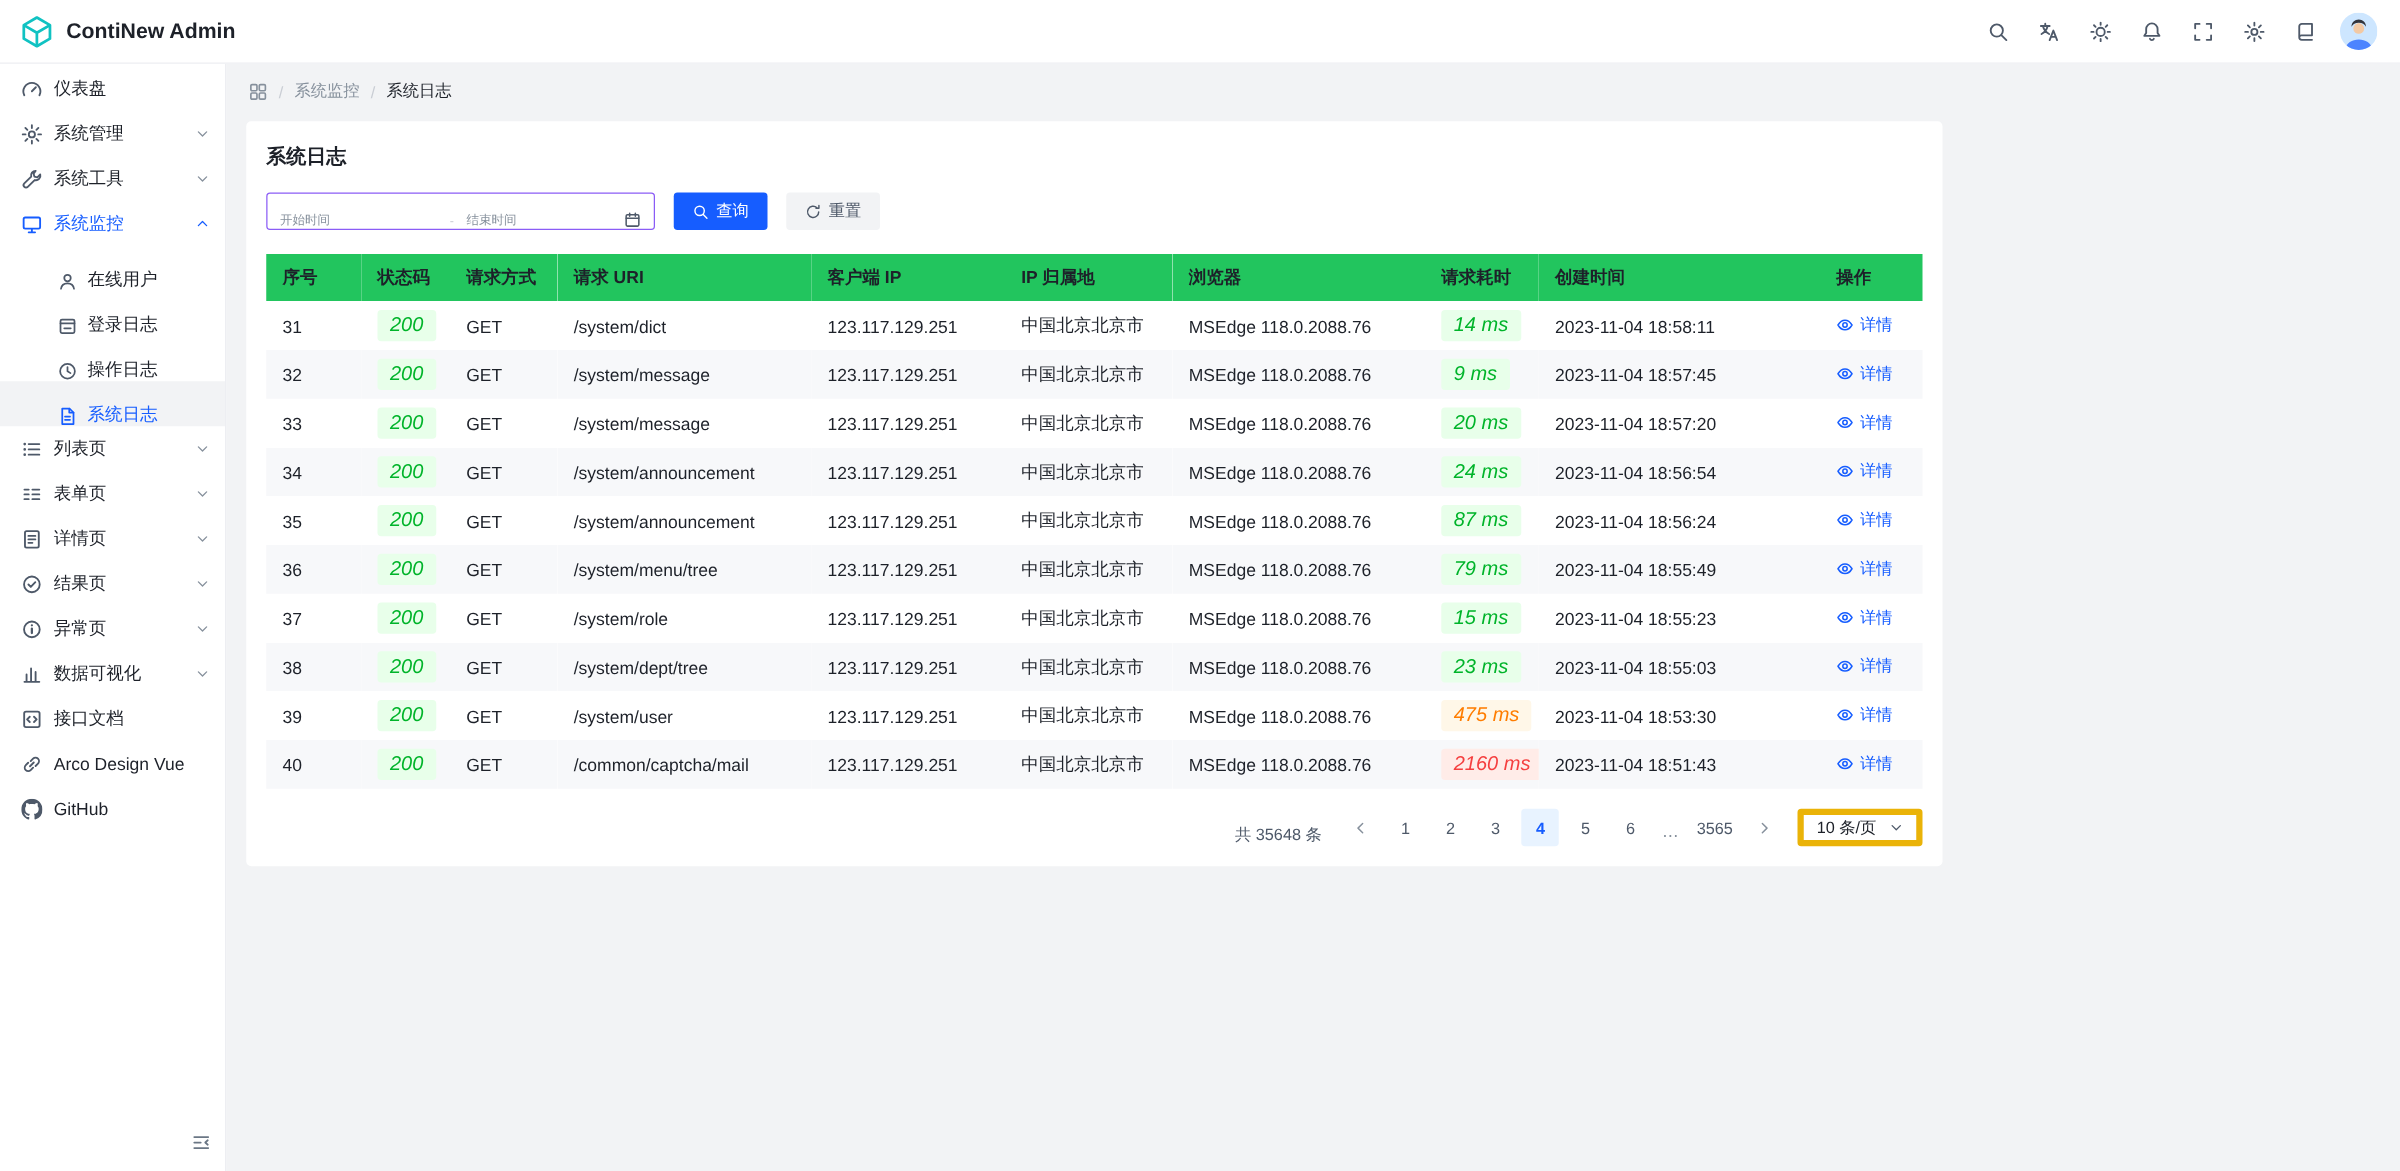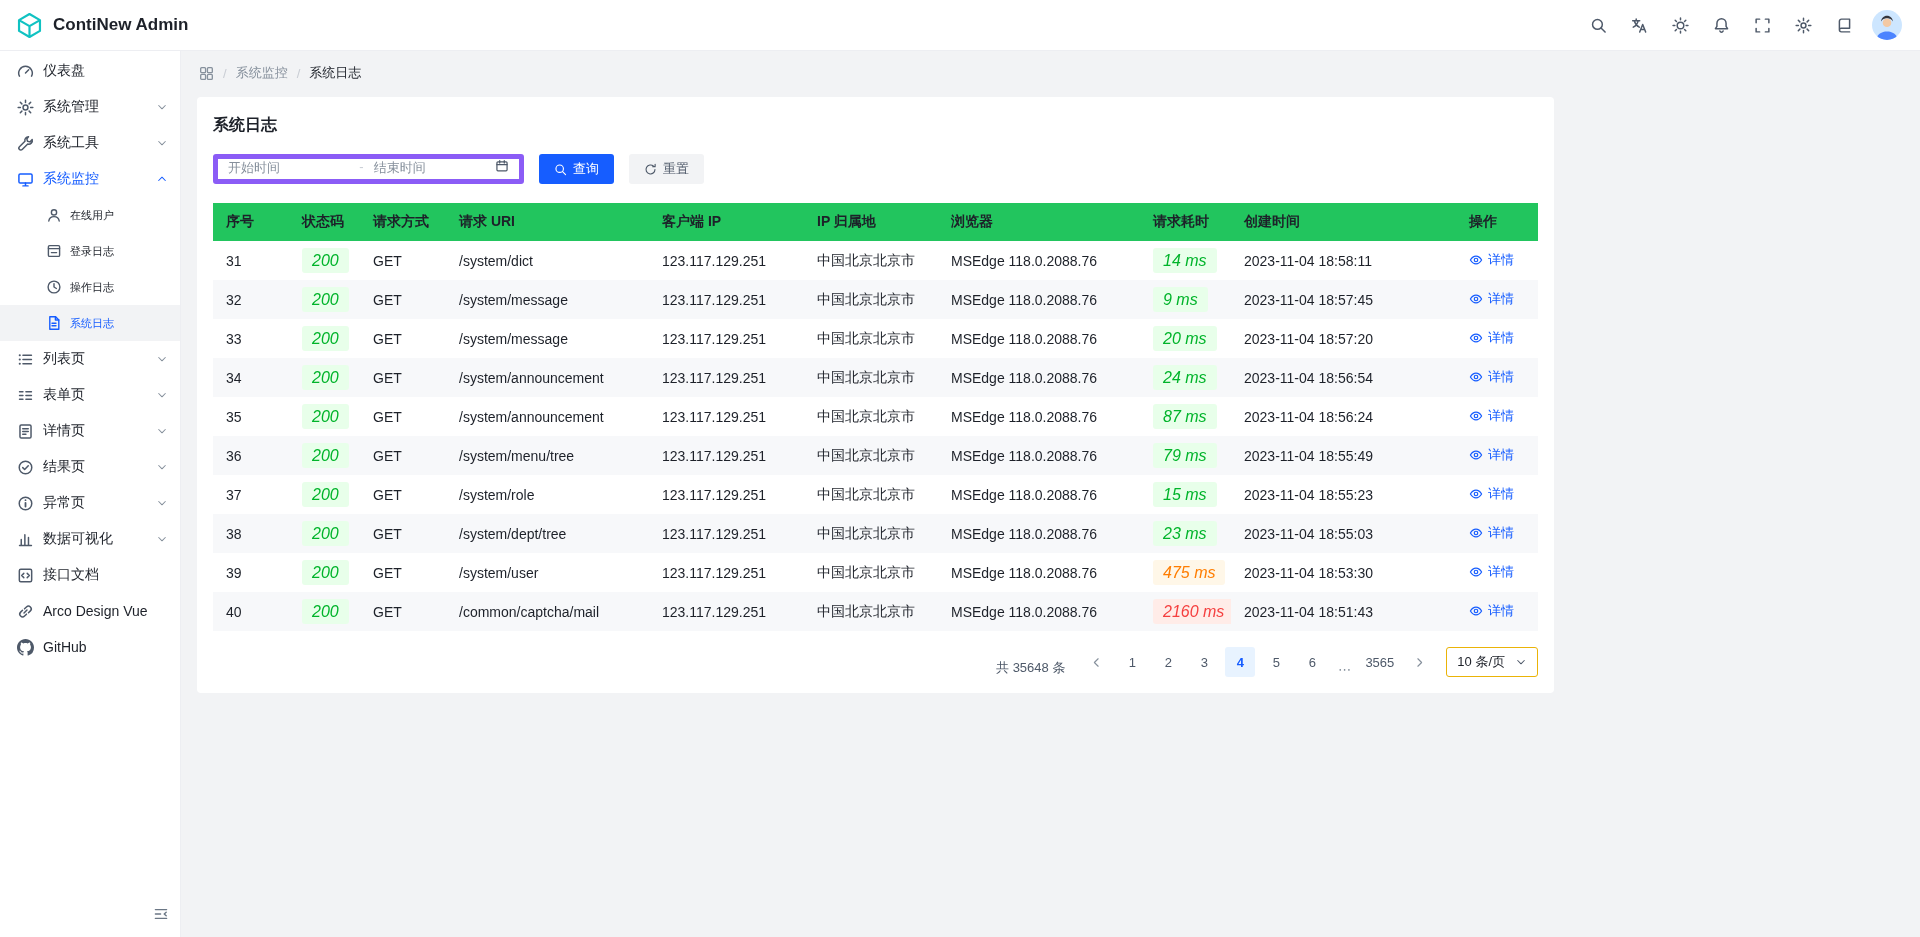--- a/index.html
+++ b/index.html
@@ -22,40 +22,40 @@
   .sidebar { position:absolute; top:51px; left:0; width:181px; height:886px; background:#fff; border-right:1px solid #EDEEF2; }
   #sidebar-menu { padding-top:2px; }
   .menu-item { height:36px; display:flex; align-items:center; padding:0 12px 0 17px; font-size:14px; color:#1D2129; cursor:pointer; }
   .mi-icon { width:17px; height:17px; margin-right:9px; color:#4E5969; flex:none; }
   .mi-icon svg { width:100%; height:100%; }
   .mi-label { flex:1; white-space:nowrap; overflow:hidden; }
   .chev { width:12px; height:12px; color:#86909C; flex:none; }
   .chev svg { width:12px; height:12px; }
   .menu-item.parent-active { color:#165DFF; }
   .menu-item.parent-active .mi-icon, .menu-item.parent-active .chev { color:#165DFF; }
-  .submenu-item { height:36px; display:flex; align-items:center; padding-left:46px; font-size:11px; color:#1D2129; cursor:pointer; }
+  .submenu-item { height:36px; display:flex; align-items:flex-end; padding-left:46px; font-size:14px; color:#1D2129; cursor:pointer; }
   .submenu-item .mi-icon { width:16px; height:16px; margin-right:8px; }
   .submenu-item.active { background:#F2F3F5; color:#165DFF; }
   .submenu-item.active .mi-icon { color:#165DFF; }
   .collapse-btn { position:absolute; left:148px; bottom:10px; width:26px; height:26px; border:none; background:transparent; color:#6B7785; cursor:pointer; display:flex; align-items:center; justify-content:center; }
   .collapse-btn svg { width:16px; height:16px; }
 
   
   .main { position:absolute; top:51px; left:181px; width:1739px; height:886px; overflow:hidden; }
   .breadcrumb { height:44px; display:flex; align-items:center; gap:9px; padding:0 18px; font-size:13px; color:#86909C; }
   .bc-icon { width:15px; height:15px; color:#86909C; cursor:pointer; }
   .bc-icon svg { width:15px; height:15px; }
   .bc-sep { color:#C9CDD4; }
   .bc-current { color:#1D2129; }
 
   .card { margin:2px 0 0 16px; width:1357px; background:#fff; border-radius:4px; padding:16px; }
   .page-title { font-size:16px; font-weight:600; margin:2px 0 18px; }
 
   .filter-row { display:flex; align-items:center; gap:15px; margin-bottom:19px; }
-  .range-picker { width:311px; height:30px; border:5px solid #8b5cf6; border-radius:3px; display:flex; align-items:flex-start; padding:0 10px; font-size:13px; color:#86909C; cursor:pointer; background:#fff; }
+  .range-picker { width:311px; height:30px; border:1px solid #8b5cf6; border-radius:3px; display:flex; align-items:flex-end; padding:0 10px; font-size:10px; color:#86909C; cursor:pointer; background:#fff; }
   .range-picker .ph { flex:1; white-space:nowrap; }
   .rp-sep { padding:0 10px; color:#C9CDD4; }
   .cal { width:14px; height:14px; color:#4E5969; }
   .cal svg { width:14px; height:14px; }
   .btn { height:30px; padding:0 15px; border:none; border-radius:3px; font-size:13px; display:inline-flex; align-items:center; gap:6px; cursor:pointer; font-family:inherit; }
   .btn svg { width:13px; height:13px; }
   .btn.primary { background:#165DFF; color:#fff; }
   .btn.plain { background:#F2F3F5; color:#4E5969; }
 
   .log-table { width:100%; border-collapse:collapse; table-layout:fixed; }
@@ -72,21 +72,21 @@
   .detail-link svg { width:14px; height:14px; }
   .li { display:flex; }
 
   .pagination { display:flex; align-items:flex-end; justify-content:flex-end; gap:6px; margin-top:16px; font-size:13px; color:#4E5969; }
   .pg-total { margin-right:10px; }
   .pg-btn { min-width:30px; height:30px; border:none; background:transparent; border-radius:3px; display:inline-flex; align-items:center; justify-content:center; font-size:13px; color:#4E5969; cursor:pointer; font-family:inherit; padding:0 4px; }
   .pg-btn svg { width:13px; height:13px; }
   .pg-btn.arrow { color:#86909C; }
   .pg-btn.active { background:#E8F3FF; color:#165DFF; font-weight:600; }
   .pg-ellipsis { min-width:22px; text-align:center; color:#86909C; }
-  .pg-size { height:30px; border:1px solid #eab308; border-radius:3px; display:inline-flex; align-items:center; gap:10px; padding:0 10px; margin-left:6px; color:#1D2129; cursor:pointer; background:#fff; }
+  .pg-size { height:30px; border:5px solid #eab308; border-radius:3px; display:inline-flex; align-items:center; gap:10px; padding:0 10px; margin-left:6px; color:#1D2129; cursor:pointer; background:#fff; }
   .chev-s { display:flex; color:#4E5969; }
   .chev-s svg { width:12px; height:12px; }
 
   .page-footer { width:1357px; margin:58px 0 0 16px; text-align:center; font-size:13px; color:#4E5969; }
 </style>
 </head>
 <body>
 
 <header class="app-header">
   <div class="logo">

